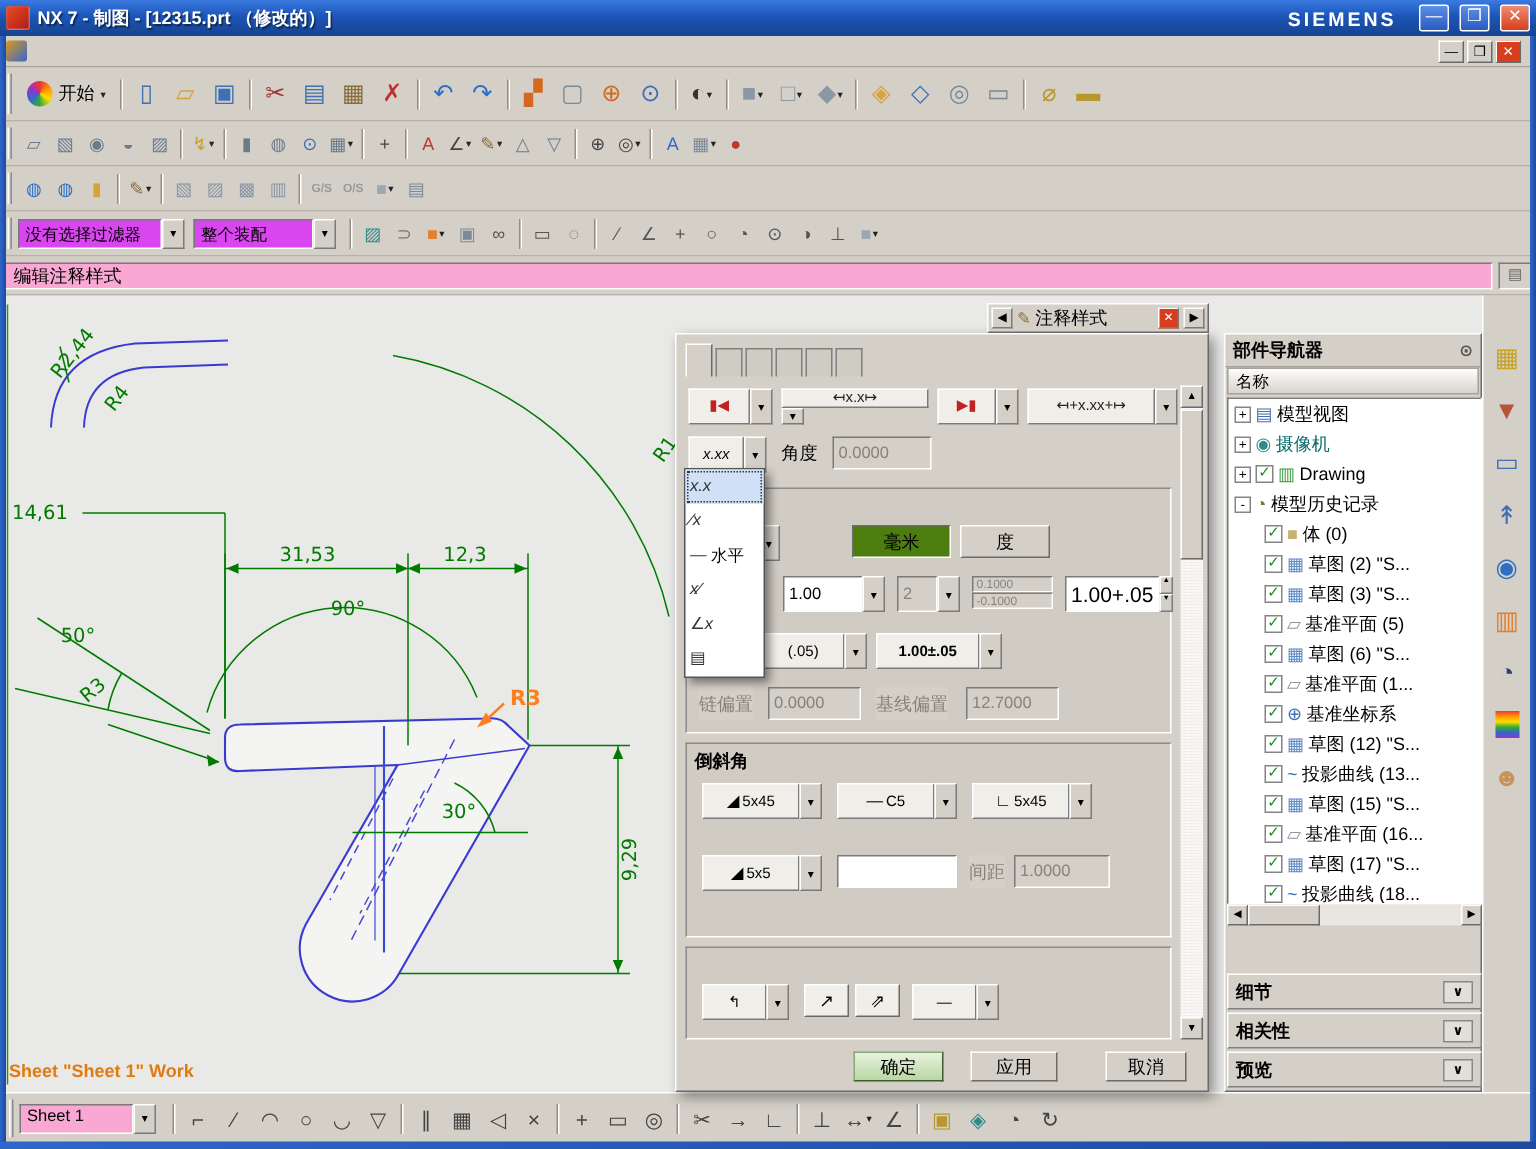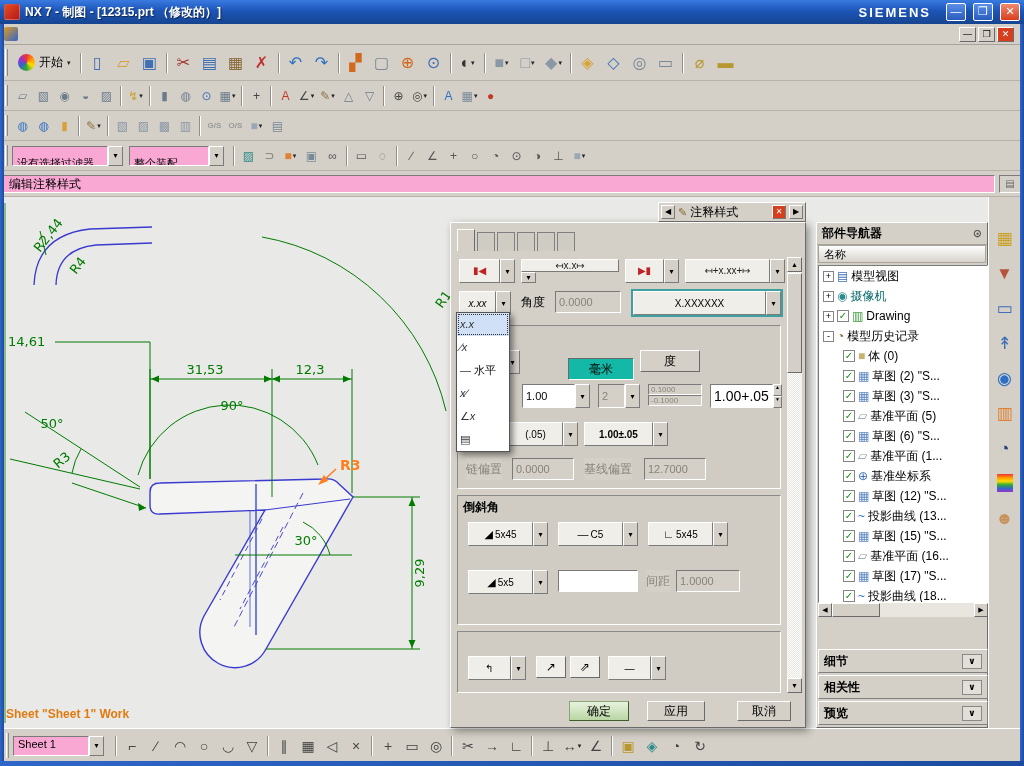--- a/index.html
+++ b/index.html
@@ -27,21 +27,21 @@
   .sm .tbi{width:21px;height:21px;}
   .g{font-size:16px;line-height:1;}
   .sm .g{font-size:12px;}
   .darr{font-size:7px;color:#222;}
   .tbsep{width:2px;height:20px;border-left:1px solid #938f87;border-right:1px solid #fff;margin:0 3px;}
   .txt .g{font-size:8px;font-weight:bold;}
   .startbtn{display:flex;align-items:center;gap:4px;padding:0 6px;height:26px;}
   .nxlogo{width:17px;height:17px;border-radius:50%;background:conic-gradient(#e33,#f90,#fd0,#3a3,#36c,#93c,#e33);}
   
   .fcombo{display:flex;height:20px;margin-right:6px;}
-  .fval{width:96px;background:#f9a8d4;border:1px solid;border-color:#7a7a7a #fff #fff #7a7a7a;padding:9px 4px;font-size:11px;white-space:nowrap;overflow:hidden;}
+  .fval{width:96px;background:#d946ef;border:1px solid;border-color:#7a7a7a #fff #fff #7a7a7a;padding:2px 4px;font-size:11px;white-space:nowrap;overflow:hidden;}
   .cdd{width:15px;background:#d4d0c8;border:1px solid;border-color:#fff #7a7a7a #7a7a7a #fff;display:flex;align-items:center;justify-content:center;font-size:8px;}
   .cdd::after{content:"▾";}
   
   .pfield{flex:1;height:18px;border:1px solid;border-color:#7a7a7a #fff #fff #7a7a7a;padding:0 5px;line-height:16px;font-size:12px;background:#f9a8d4;}
   .psq{width:22px;height:18px;border:1px solid;border-color:#7a7a7a #fff #fff #7a7a7a;margin-left:4px;text-align:center;line-height:16px;font-size:10px;color:#666;}
   
   .canvas{position:absolute;left:0;top:197px;width:988px;height:531px;background:#e9e9e7;}
   .sheetstatus{position:absolute;left:6px;top:510px;color:#e07b10;font-weight:bold;font-size:12px;}
   
   .dlghdr{position:absolute;left:658px;top:202px;width:148px;height:20px;background:#d4d0c8;border:1px solid;border-color:#fff #6a6a6a #6a6a6a #fff;display:flex;align-items:center;gap:3px;padding:0 2px;z-index:6;}
@@ -57,21 +57,21 @@
   .r1{position:absolute;left:8px;top:36px;display:flex;gap:6px;height:24px;}
   .combo{display:flex;height:24px;}
   .cbtn{flex:1;display:flex;align-items:center;justify-content:center;gap:2px;background:#f0eee9;border:1px solid;border-color:#fff #7a7a7a #7a7a7a #fff;font-size:10px;overflow:hidden;white-space:nowrap;}
   .w56{width:56px;}.w98{width:98px;flex-direction:column;}.w54{width:54px;}.w100{width:100px;}
   .fld{border:1px solid;border-color:#7a7a7a #fff #fff #7a7a7a;background:#fff;font-size:11px;padding:1px 3px;height:22px;font-family:inherit;}
   .dis{background:#d4d0c8;color:#87837b;}
   .dlbl{font-size:12px;line-height:22px;white-space:nowrap;}
   .grp{position:absolute;left:6px;width:324px;border:1px solid;border-color:#8a8a8a #fff #fff #8a8a8a;background:#d0ccc4;}
   .ghead{font-size:12px;font-weight:bold;padding:3px 5px;}
   .btn2{height:22px;border:1px solid;border-color:#fff #6a6a6a #6a6a6a #fff;background:#d4d0c8;font-size:12px;text-align:center;line-height:20px;position:absolute;}
-  .pressed{border-color:#6a6a6a #fff #fff #6a6a6a;background:#14b8a6;margin-top:8px;}
+  .pressed{border-color:#6a6a6a #fff #fff #6a6a6a;background:#4d7c0f;}
   .vval{flex:1;background:#fff;border:1px solid;border-color:#7a7a7a #fff #fff #7a7a7a;font-size:11px;display:flex;align-items:center;padding:0 3px;}
   .vval.dis{background:#d4d0c8;}
   .minifld{width:54px;height:11px;border:1px solid;border-color:#7a7a7a #fff #fff #7a7a7a;background:#d4d0c8;color:#87837b;font-size:8px;line-height:9px;padding:0 2px;}
   .spin{width:11px;display:flex;flex-direction:column;}
   .spin span{flex:1;border:1px solid;border-color:#fff #7a7a7a #7a7a7a #fff;background:#d4d0c8;font-size:5px;line-height:5px;text-align:center;}
   .abtn{position:absolute;height:20px;border:1px solid;border-color:#fff #6a6a6a #6a6a6a #fff;background:#d4d0c8;font-size:12px;text-align:center;line-height:18px;}
   .okbtn{background:linear-gradient(#e8f3de,#b9d6a4);border-color:#88a878 #3f5c30 #3f5c30 #88a878;}
   .dscroll{position:absolute;left:336px;top:34px;width:15px;height:436px;background:repeating-conic-gradient(#e9e6df 0 25%,#fff 0 50%) 0 0/2px 2px;}
   .sbbtn{position:absolute;left:0;width:15px;height:15px;background:#d4d0c8;border:1px solid;border-color:#fff #6a6a6a #6a6a6a #fff;font-size:7px;text-align:center;line-height:13px;}
   .sbthumb{position:absolute;left:0;top:16px;width:15px;height:100px;background:#d4d0c8;border:1px solid;border-color:#fff #6a6a6a #6a6a6a #fff;}
@@ -557,24 +557,20 @@
           <div class="cdd"></div>
         </div>
       </div>
 
     <div class="combo" style="position:absolute;left:8px;top:68px;width:52px;">
       <div class="cbtn" style="font-style:italic">x.xx</div>
       <div class="cdd"></div>
     </div>
     <div class="dlbl" style="position:absolute;left:70px;top:68px;">角度</div>
     <input class="fld dis" style="position: absolute; left: 104px; top: 68px; width: 66px;" disabled="" value="0.0000">
-    <div class="combo" style="position:absolute;left:182px;top:68px;width:148px;outline:2px solid #3fa0a0;">
-      <div class="cbtn">X.XXXXXX</div>
-      <div class="cdd"></div>
-    </div>
 
     <div class="grp" style="top:102px;height:164px;">
       <div class="ghead">公差</div>
       <div class="combo" style="position:absolute;left:8px;top:24px;width:54px;">
         <div class="cbtn">±</div>
         <div class="cdd"></div>
       </div>
       <div class="btn2 pressed" style="left:110px;top:24px;width:66px;">毫米</div>
       <div class="btn2" style="left:182px;top:24px;width:60px;">度</div>
 

